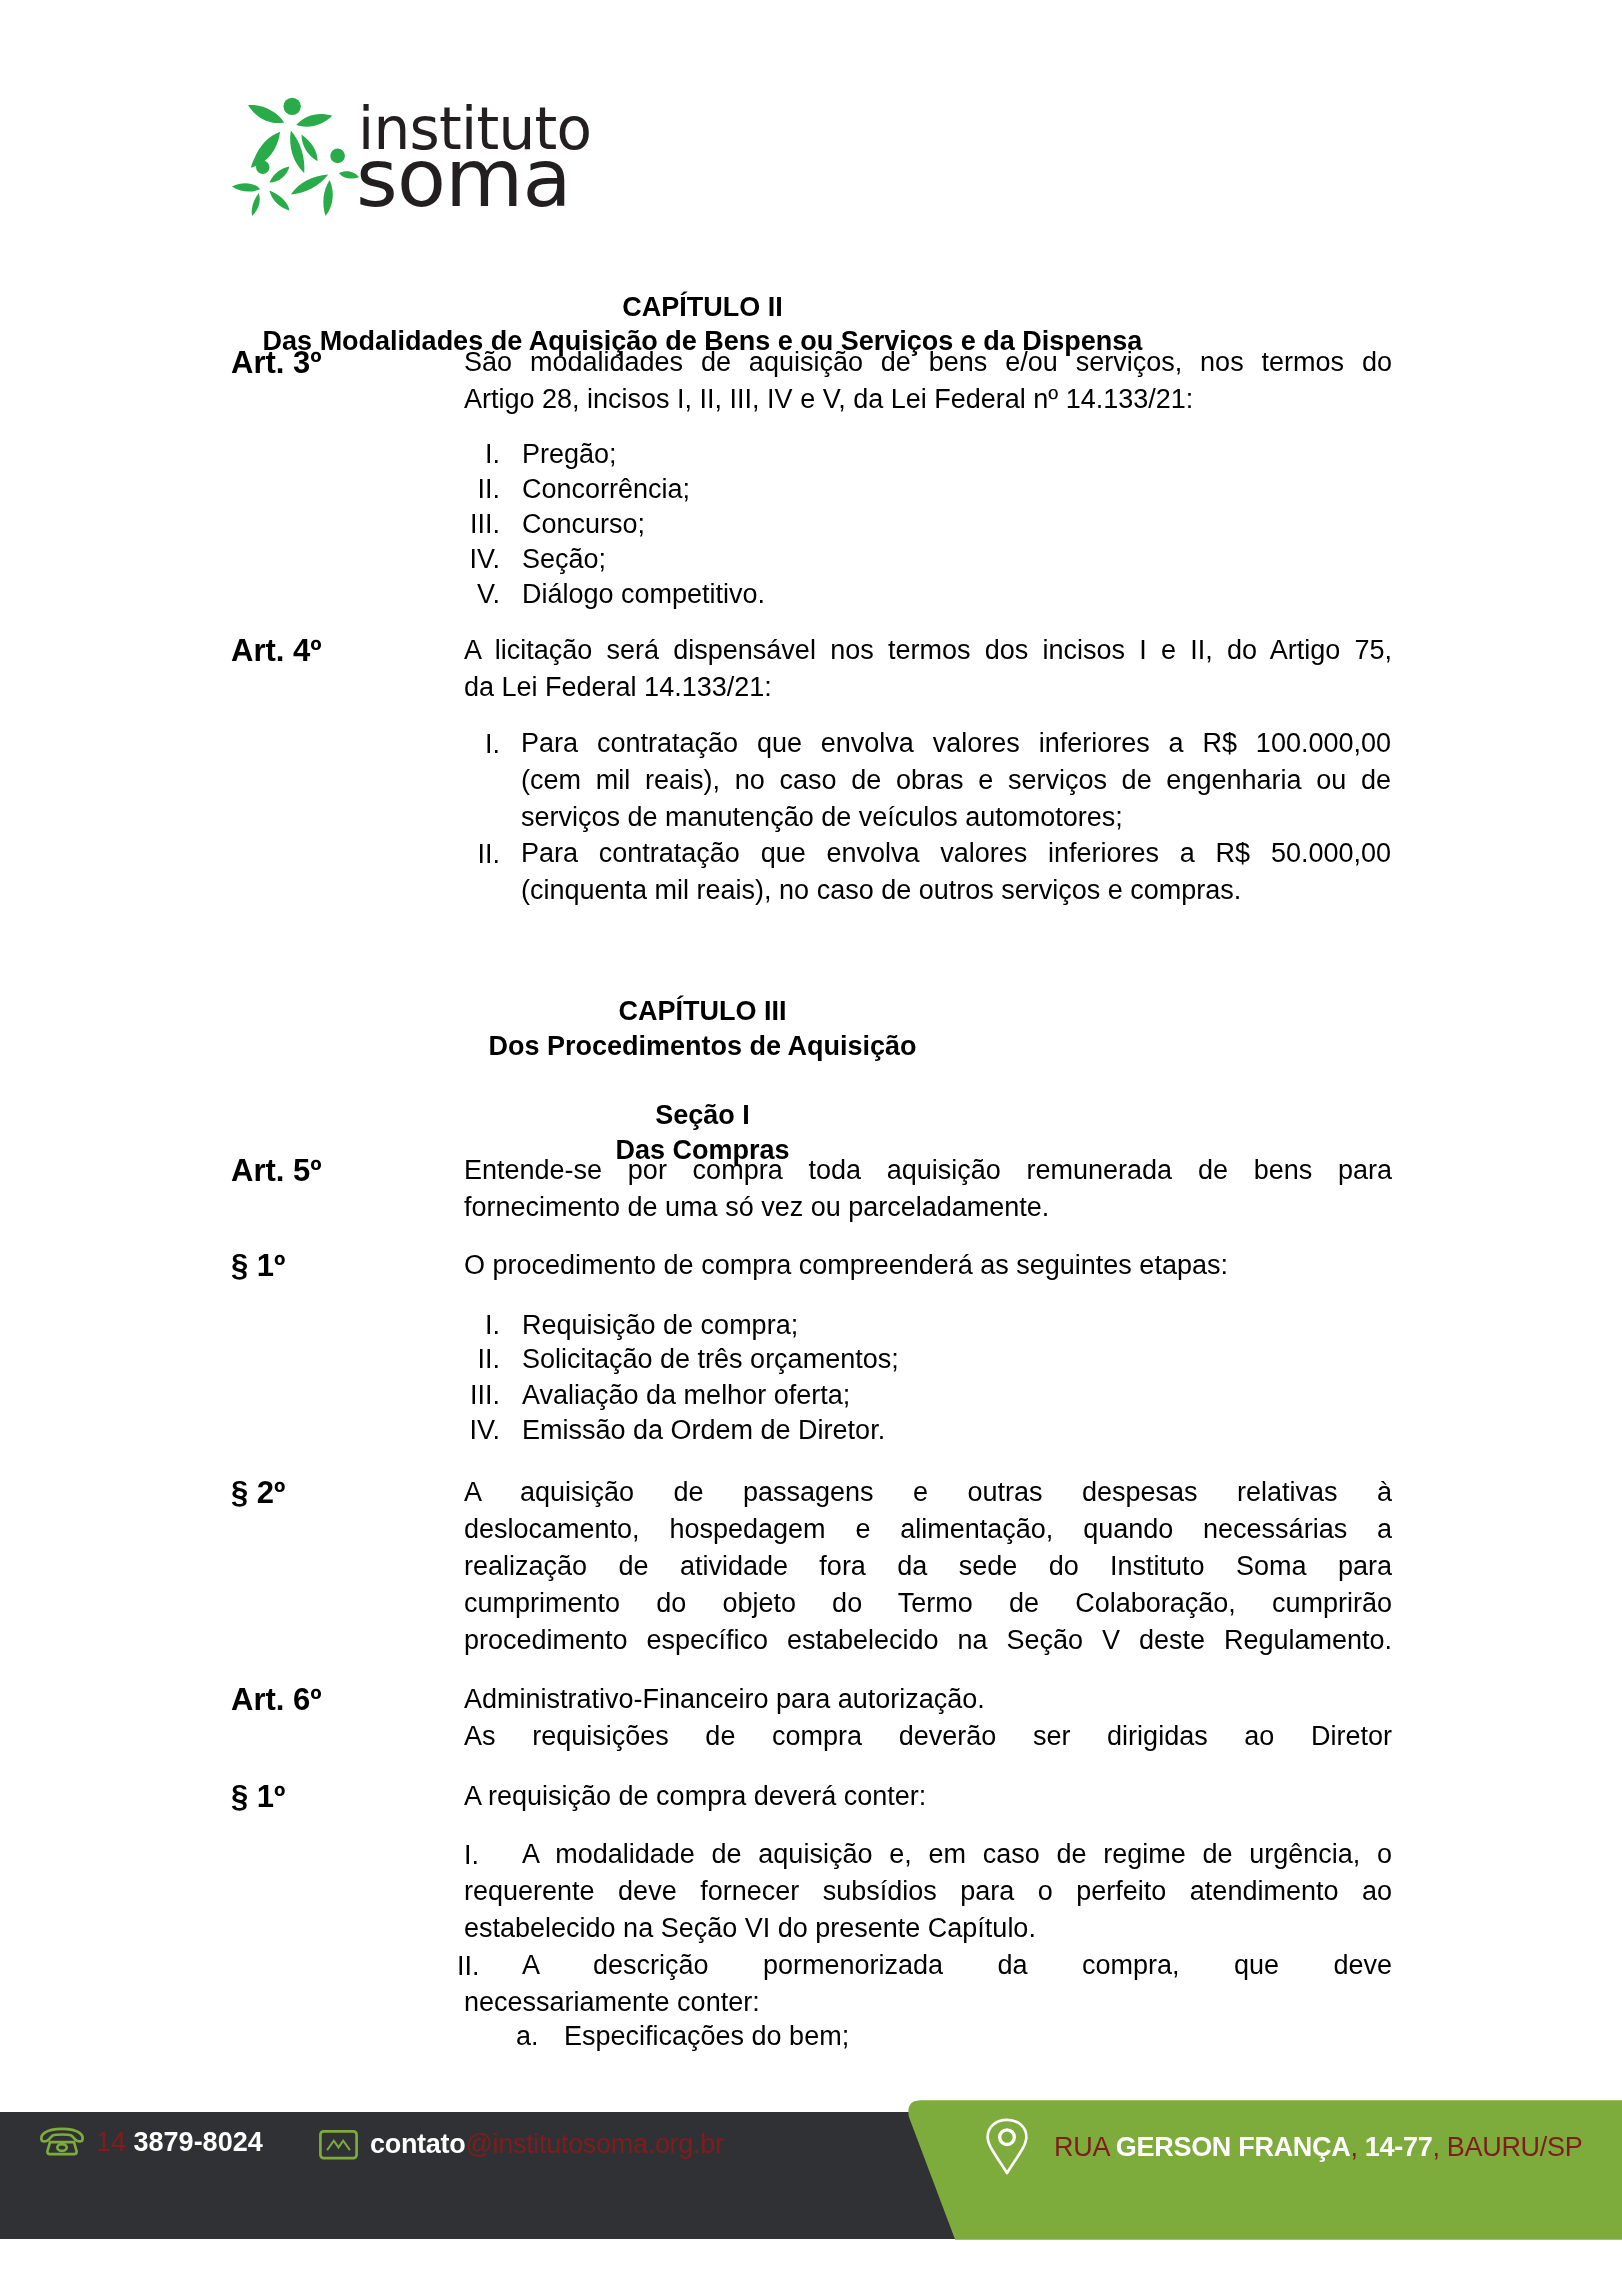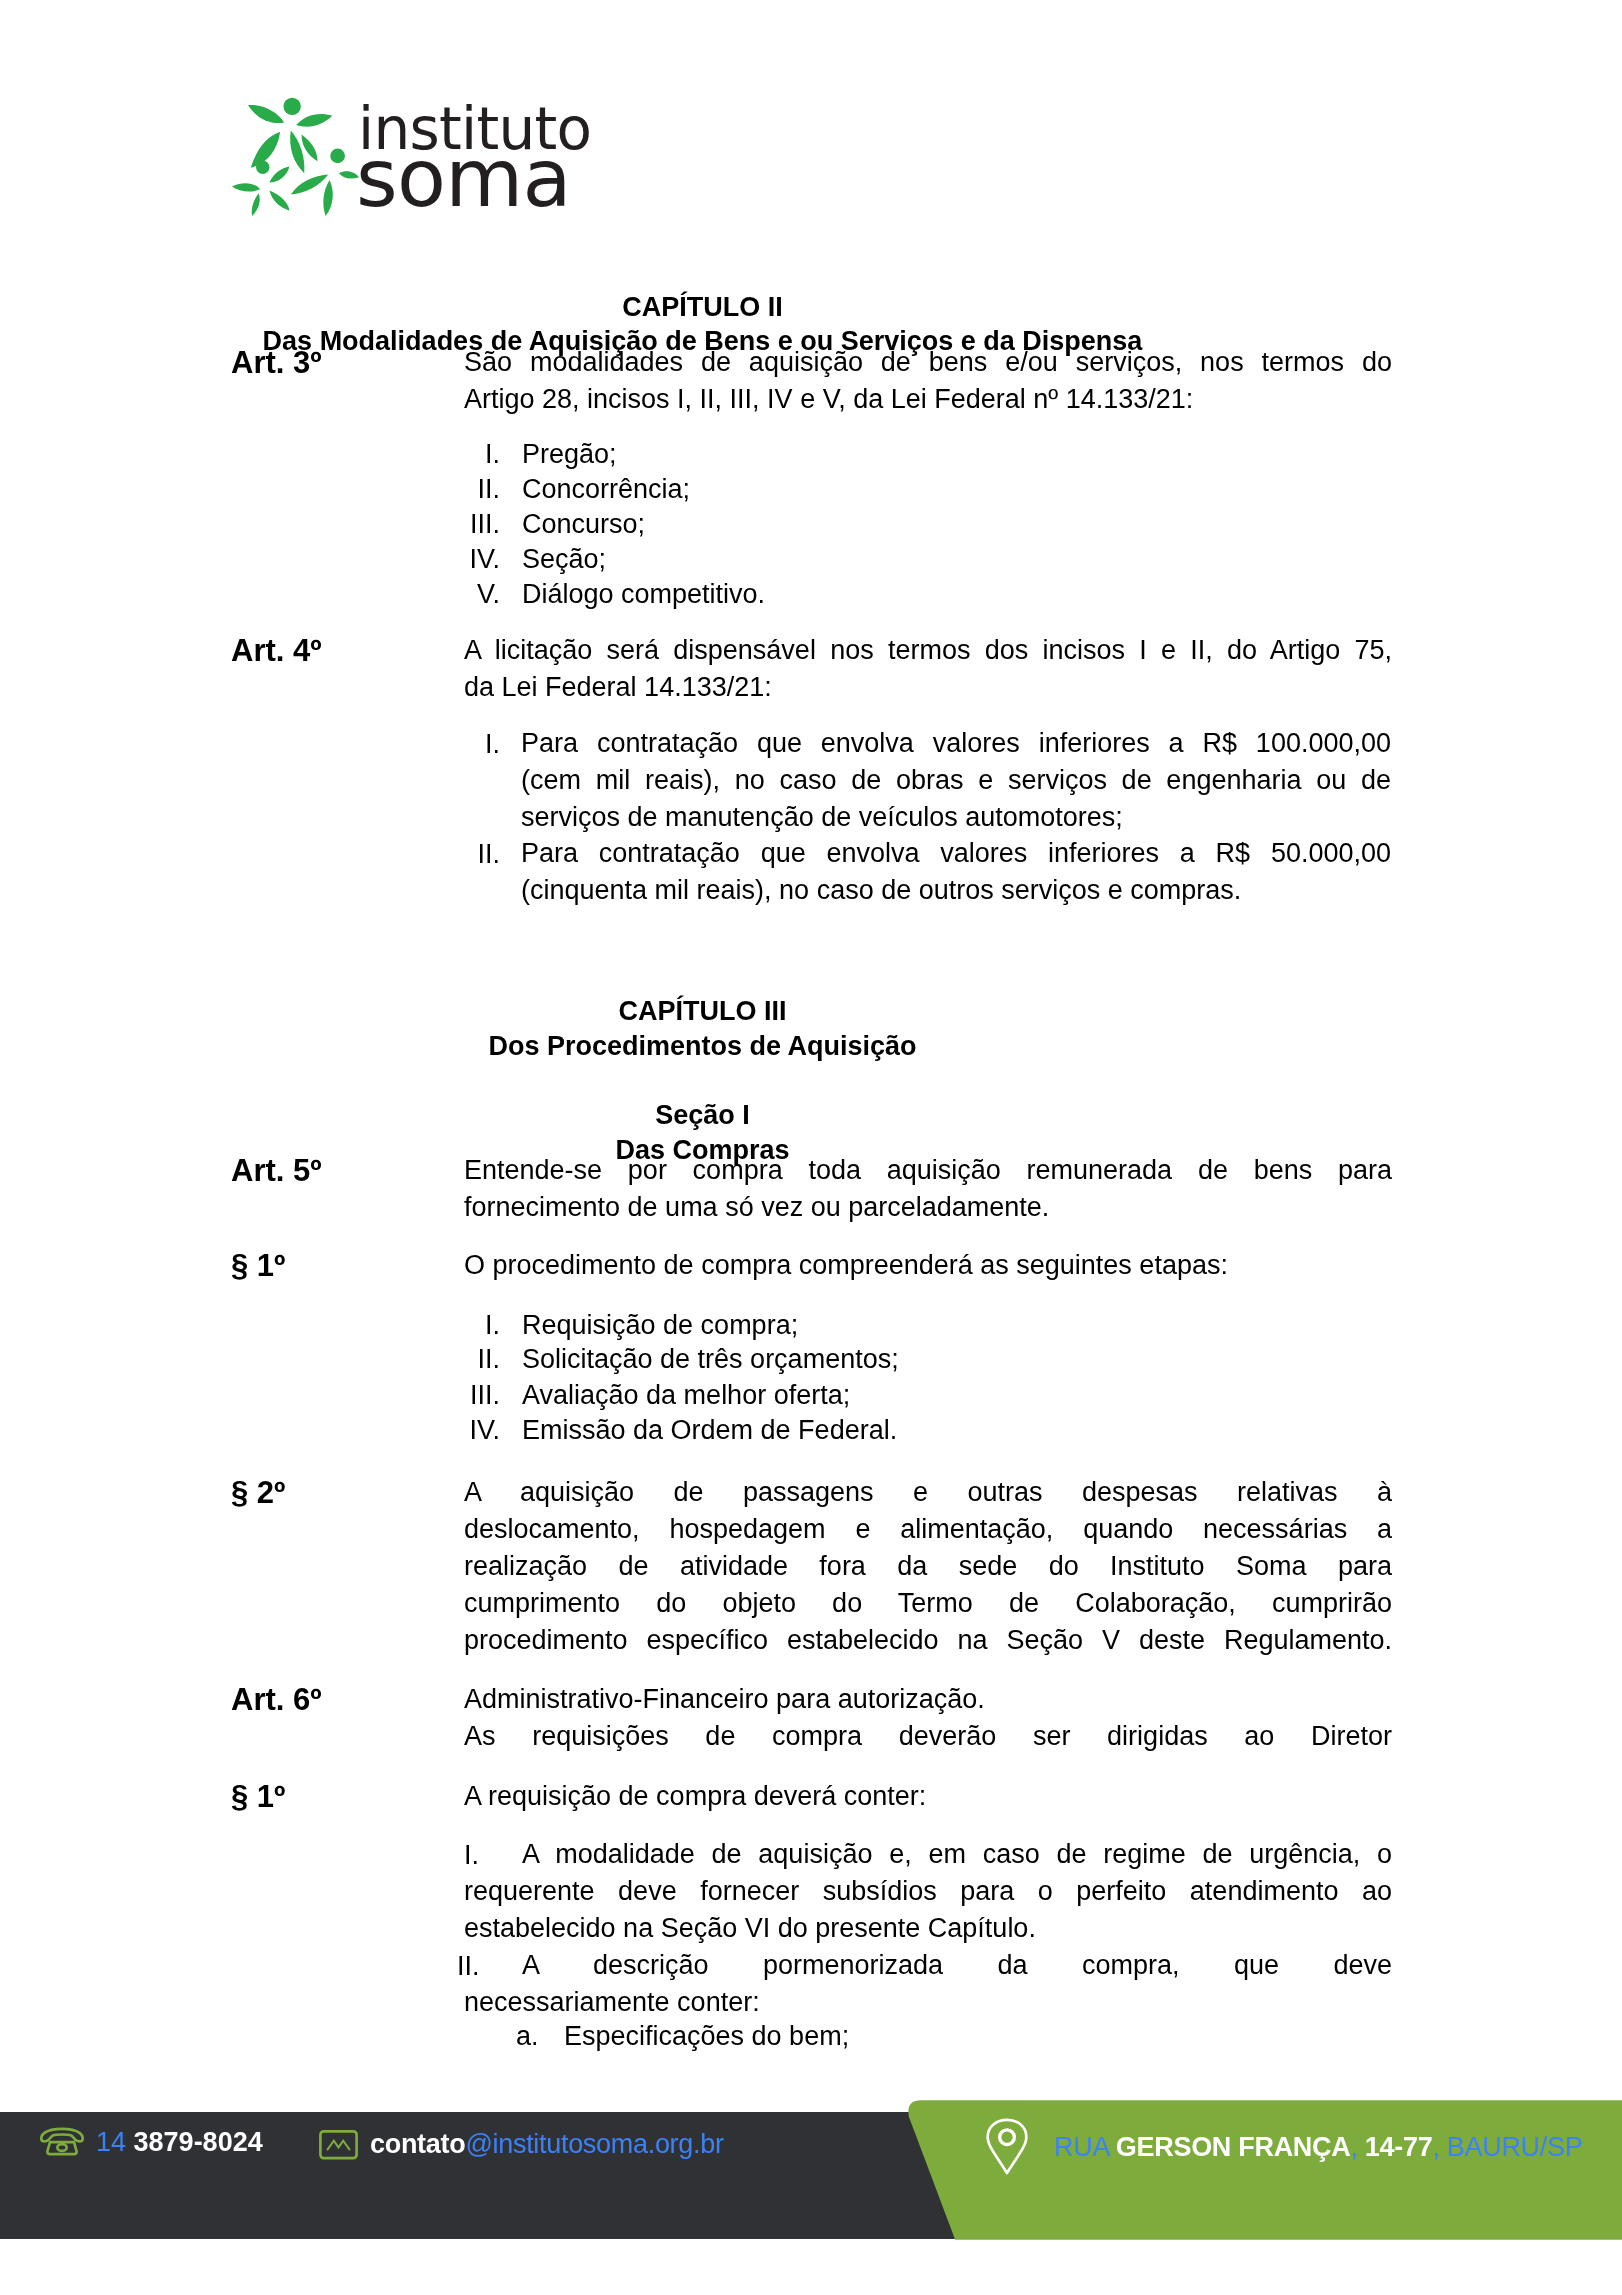--- a/index.html
+++ b/index.html
@@ -11,21 +11,21 @@
   .h{position:absolute;left:0;width:1405px;text-align:center;font-weight:bold;font-size:27px;line-height:33px;white-space:nowrap;margin-top:45px;}
   .lbl{position:absolute;left:231px;font-weight:bold;font-size:31px;line-height:37px;white-space:nowrap;}
   .para{position:absolute;left:464px;width:928px;font-size:27px;line-height:37px;text-align:justify;}
   .line{display:block;text-align:justify;text-align-last:justify;white-space:nowrap;height:37px;}
   .line.last{text-align-last:left;}
   .li{position:absolute;font-size:27px;line-height:35px;white-space:nowrap;}
   .num{position:absolute;text-align:right;width:40px;}
   .lt{position:absolute;}
   .footer-dark{position:absolute;left:0;top:2112px;width:1005px;height:127px;background:#303134;}
   .ftxt{position:absolute;color:#fff;font-size:27px;line-height:27px;white-space:nowrap;font-family:"Liberation Sans",sans-serif;}
-  .thin{font-weight:normal;color:#3b82f6;margin-top:28px;}
+  .thin{font-weight:normal;color:#7f1d1d;margin-top:28px;}
   .bold{font-weight:bold;}
 </style>
 </head>
 <body>
 
 <div>
   <svg class="abs" style="left:232px;top:97px" width="127" height="119" viewBox="0 0 190 178">
     <g fill="#2aab4a">
 
       <circle cx="90" cy="14" r="13"></circle>
@@ -128,21 +128,21 @@
   <div class="li" style="top:1342px;left:460px">
       <span class="num">II.</span>
       <span class="lt" style="left:62px">Solicitação de três orçamentos;</span>
     </div>
   <div class="li" style="top:1378px;left:460px">
       <span class="num">III.</span>
       <span class="lt" style="left:62px">Avaliação da melhor oferta;</span>
     </div>
   <div class="li" style="top:1413px;left:460px">
       <span class="num">IV.</span>
-      <span class="lt" style="left:62px">Emissão da Ordem de Federal.</span>
+      <span class="lt" style="left:62px">Emissão da Ordem de Diretor.</span>
     </div>
 </div>
 
 <div class="lbl" style="top:1474px">§ 2º</div>
 <div class="para" style="top:1474px">
   <span class="line" style="white-space: normal; overflow: hidden;">A aquisição de passagens e outras despesas relativas à</span>
   <span class="line" style="white-space: normal; overflow: hidden;">deslocamento, hospedagem e alimentação, quando necessárias a</span>
   <span class="line" style="white-space: normal; overflow: hidden;">realização de atividade fora da sede do Instituto Soma para</span>
   <span class="line" style="white-space: normal; overflow: hidden;">cumprimento do objeto do Termo de Colaboração, cumprirão</span>
   <span class="line" style="white-space: normal; overflow: hidden;">procedimento específico estabelecido na Seção V deste Regulamento.</span>

